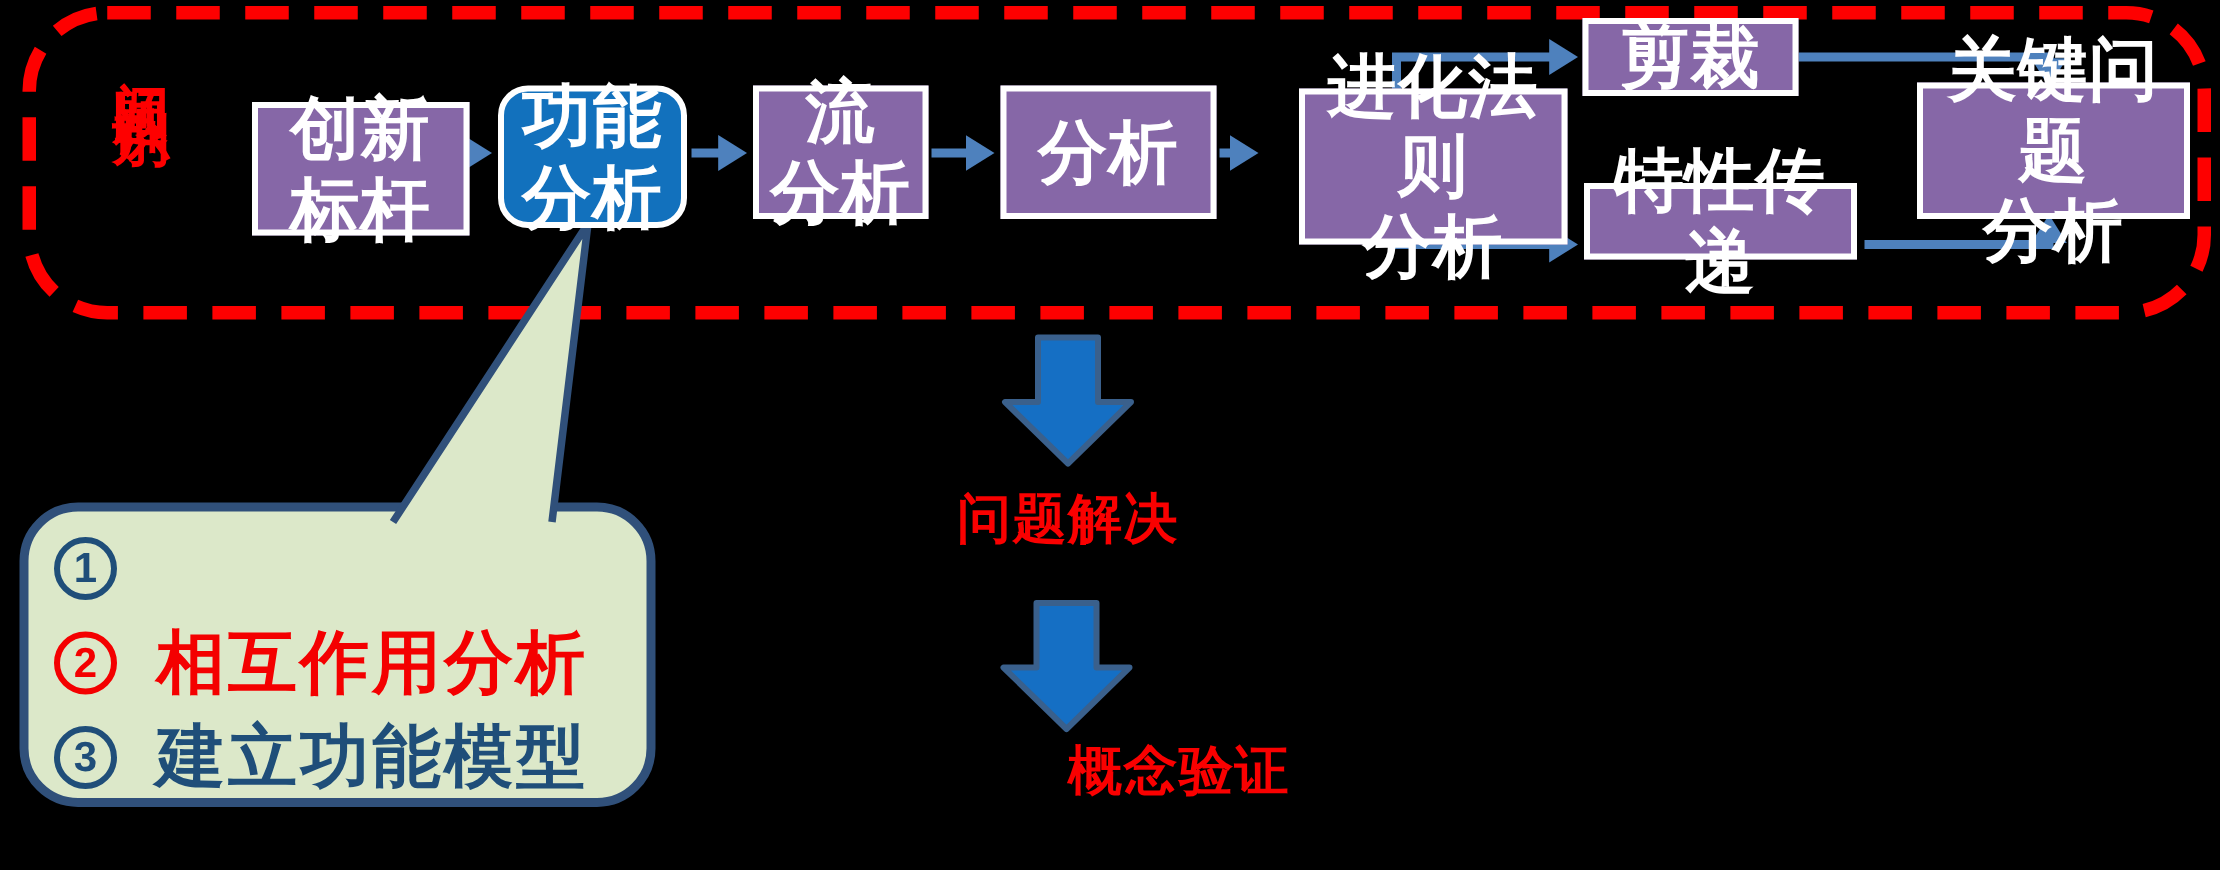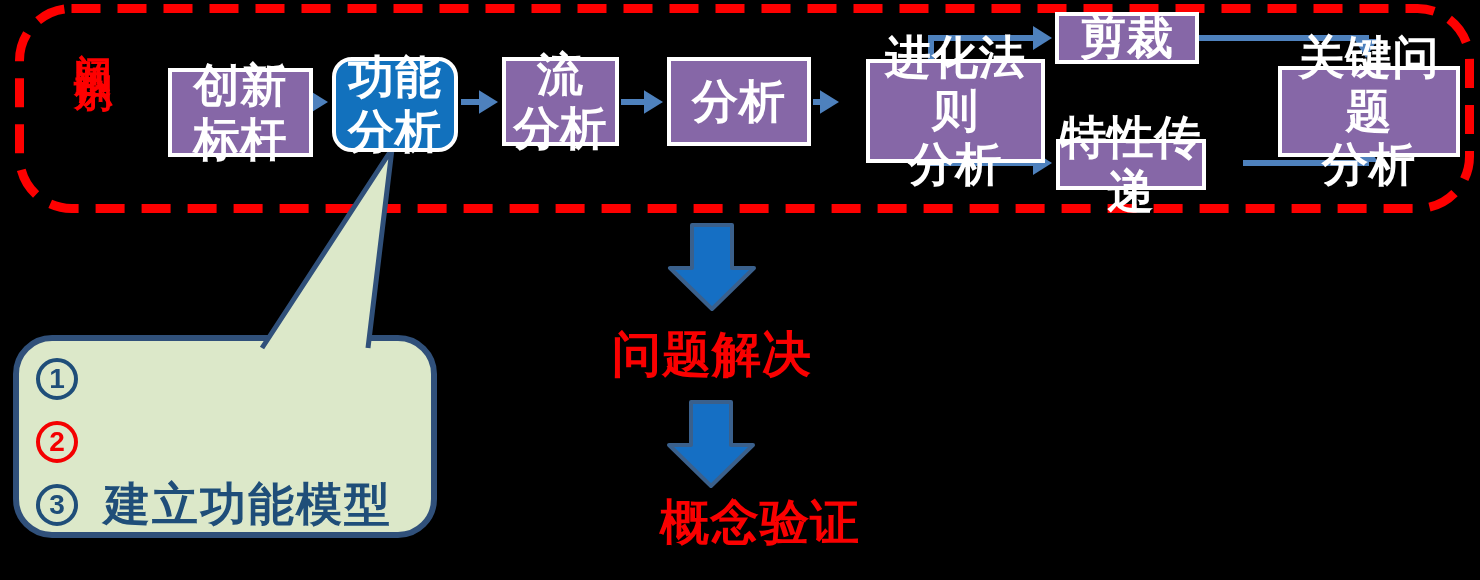--- a/index.html
+++ b/index.html
@@ -17,21 +17,21 @@
   }
   .purple{background:#8667A7;}
   .blue{background:#1271BD;border-radius:20px;}
   .vlabel{
     position:absolute;left:74px;top:24px;height:200px;
     writing-mode:vertical-rl;text-orientation:upright;
     color:#FE0000;font-weight:bold;font-size:38px;letter-spacing:7px;line-height:1;
   }
   .red-step{
     position:absolute;width:300px;text-align:center;
-    color:#FA0000;font-weight:bold;font-size:49px;letter-spacing:1px;
+    color:#FA0000;font-weight:bold;font-size:36px;letter-spacing:1px;
   }
   #problem-solving{left:562px;top:322px;}
   #concept-verification{left:560px;top:490px;text-align:right;}
   .callout-items{position:absolute;left:36px;top:347px;display:flex;flex-direction:column;}
   .callout-row{
     display:flex;align-items:center;height:63px;gap:26px;
     font-weight:bold;font-size:46px;color:#1F4E79;letter-spacing:2px;white-space:nowrap;
   }
   .callout-row.red{color:#F40000;}
   .num-circle{
@@ -92,35 +92,36 @@
 
 <div class="stage purple" style="left:866px;top:59px;width:179px;height:104px">
   <span>进化法则</span>
   <span>分析</span>
 </div>
 
 <div class="stage purple" style="left:1055px;top:12px;width:144px;height:52px">
   <span>剪裁</span>
 </div>
 
-<div class="stage purple" style="left:1056px;top:139px;width:150px;height:51px">
+<div class="stage purple" style="left:1056px;top:122px;width:182px;height:51px">
   <span>特性传递</span>
 </div>
 
-<div class="stage purple" style="left:1278px;top:66px;width:182px;height:91px">
+<div class="stage purple" style="left:1278px;top:55px;width:182px;height:91px">
   <span>关键问题</span>
   <span>分析</span>
 </div>
 
 <div class="callout-items">
   <div class="callout-row">
     <span class="num-circle">1</span>
   </div>
   <div class="callout-row red">
     <span class="num-circle">2</span>
+    <span>相互作用分析</span>
   </div>
   <div class="callout-row">
     <span class="num-circle">3</span>
     <span>建立功能模型</span>
   </div>
 </div>
 
 <div id="problem-solving" class="red-step">问题解决</div>
 <div id="concept-verification" class="red-step">概念验证</div>
 

